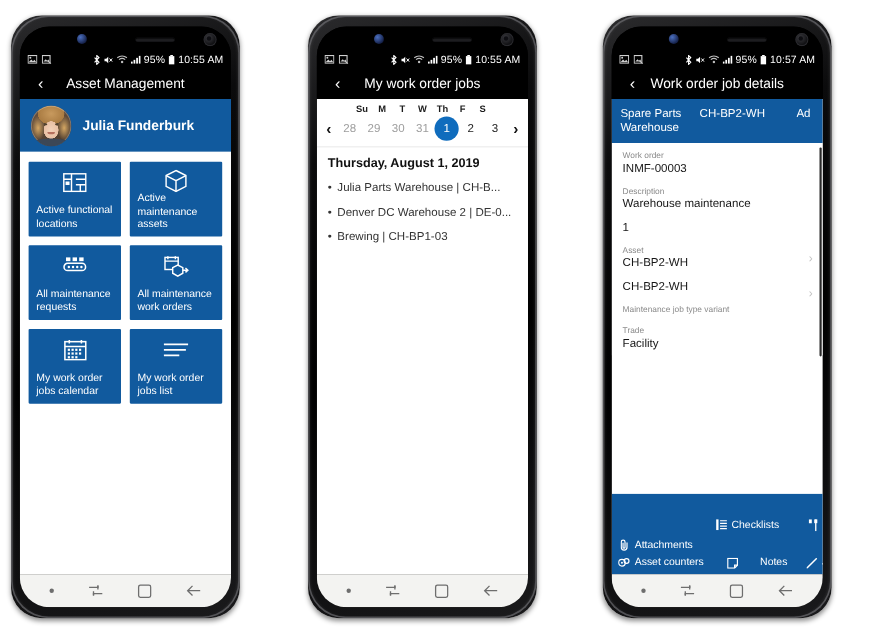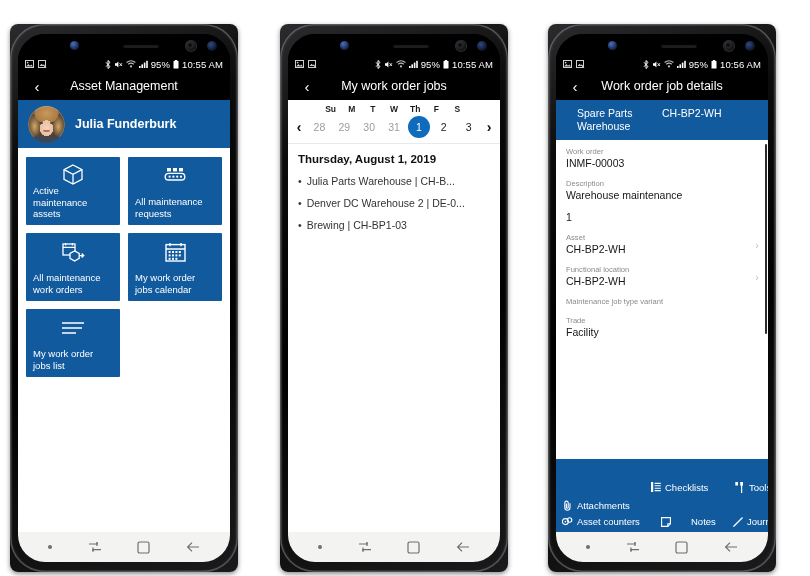--- a/index.html
+++ b/index.html
@@ -8,23 +8,23 @@
     background:#ffffff;
     font-family:"Liberation Sans", sans-serif;
     overflow:hidden;
     position:relative;
   }
   .stage{position:relative;width:810px;height:576px;}
 
   
   .phone{
     position:absolute;
-    top:24px;
-    width:228px;height:548px;
-    border-radius:8px;
+    top:14px;
+    width:208px;height:548px;
+    border-radius:28px;
     background:linear-gradient(160deg,#2b2b2d 0%,#0b0b0c 22%,#000 55%,#1a1a1c 100%);
     box-shadow:0 2px 5px rgba(0,0,0,.45);
     padding:0;
     overflow:hidden;
   }
   .phone.p1{left:10px;}
   .phone.p2{left:280px;}
   .phone.p3{left:548px;}
 
   .phone::after{
@@ -148,21 +148,21 @@
   .dayhdr{padding:9px 26px 5px 10px;font-size:11.5px;font-weight:bold;color:#111;}
   .joblist{padding:0 10px;}
   .jobrow{display:flex;gap:5px;font-size:10.5px;color:#333;padding:5px 0;}
   .jobrow .bul{color:#333;}
 
   
   .tabbar{
     background:#115a9e;color:#fff;display:flex;align-items:flex-start;
     padding:7px 8px 8px 8px;gap:10px;min-height:36px;box-sizing:border-box;
   }
-  .tabbar .tab{font-size:10.5px;line-height:12.5px;white-space:normal;margin-left:13px;}
+  .tabbar .tab{font-size:10.5px;line-height:12.5px;white-space:normal;}
   .tabbar .tab.w1{width:62px;flex:0 0 62px;}
   .tabbar .tab.w2{width:78px;flex:0 0 78px;white-space:nowrap;}
   .tabbar .tab.w3{flex:1 1 auto;white-space:nowrap;overflow:hidden;}
 
   .detail{background:#fff;padding:2px 0 0 0;position:relative;}
   .field{padding:5px 10px 4px 10px;position:relative;}
   .field .flabel{font-size:7.6px;color:#8a8a8a;line-height:10px;}
   .field .fvalue{font-size:10.5px;color:#161616;line-height:13px;}
   .field .chev{position:absolute;right:9px;top:12px;color:#c2c2c2;font-size:11px;line-height:1;}
   .scrolltrack{position:absolute;right:1px;top:4px;width:2px;height:190px;background:#2b2b2b;border-radius:2px;}
@@ -268,20 +268,30 @@
               <div class="eyeR"></div>
               <div class="mouth"></div>
             <div class="shoulders"></div>
           </div>
           <div class="uname">Julia Funderburk</div>
         </div>
 
         <div class="tilewrap">
           <div class="tilegrid">
 
+            <div class="tile">
+              <div class="ticon">
+                <svg width="22" height="18" viewBox="0 0 22 18">
+                    <rect x="1" y="1" width="20" height="16" fill="none" stroke="#fff" stroke-width="1.3"></rect>
+                    <path d="M1 6h7M8 1v16M12 6h9M12 11h9M16 11v6" stroke="#fff" stroke-width="1.3" fill="none"></path>
+                    <rect x="2.6" y="8" width="3.6" height="3.2" fill="#fff"></rect>
+                  </svg>
+              </div>
+              <div class="tlabel">Active functional locations</div>
+            </div>
 
             <div class="tile">
               <div class="ticon">
                 <svg width="20" height="21" viewBox="0 0 20 21">
                     <path d="M10 1 19 5.6v9.8L10 20 1 15.4V5.6z" fill="none" stroke="#fff" stroke-width="1.3"></path>
                     <path d="M1 5.6 10 10.3l9-4.7M10 10.3V20" fill="none" stroke="#fff" stroke-width="1.3"></path>
                   </svg>
               </div>
               <div class="tlabel">Active maintenance assets</div>
             </div>
@@ -585,21 +595,21 @@
                 <rect x="7.2" y=".8" width="1.6" height="7.2" fill="#fff"></rect>
               </svg>
           </span>
           <span class="sb-text">95%</span>
           <span class="sb-ico">
             <svg width="6" height="9" viewBox="0 0 6 9">
                 <rect x="1.8" y="0" width="2.4" height="1" fill="#fff"></rect>
                 <rect x=".5" y="1" width="5" height="7.5" fill="#fff"></rect>
               </svg>
           </span>
-          <span class="sb-text">10:56 AM</span>
+          <span class="sb-text">10:57 AM</span>
         </div>
       </div>
 
       <div class="appbar">
         <div class="back">‹</div>
         <div class="title">Work order job details</div>
       </div>
 
       <div class="content">
 
@@ -626,21 +636,20 @@
             <div class="fvalue">1</div>
           </div>
 
           <div class="field">
             <div class="flabel">Asset</div>
             <div class="fvalue">CH-BP2-WH</div>
             <div class="chev">›</div>
           </div>
 
           <div class="field">
-            <div class="flabel">Functional location</div>
             <div class="fvalue">CH-BP2-WH</div>
             <div class="chev">›</div>
           </div>
 
           <div class="field">
             <div class="flabel">Maintenance job type variant</div>
             <div class="fvalue"></div>
           </div>
 
           <div class="field">

